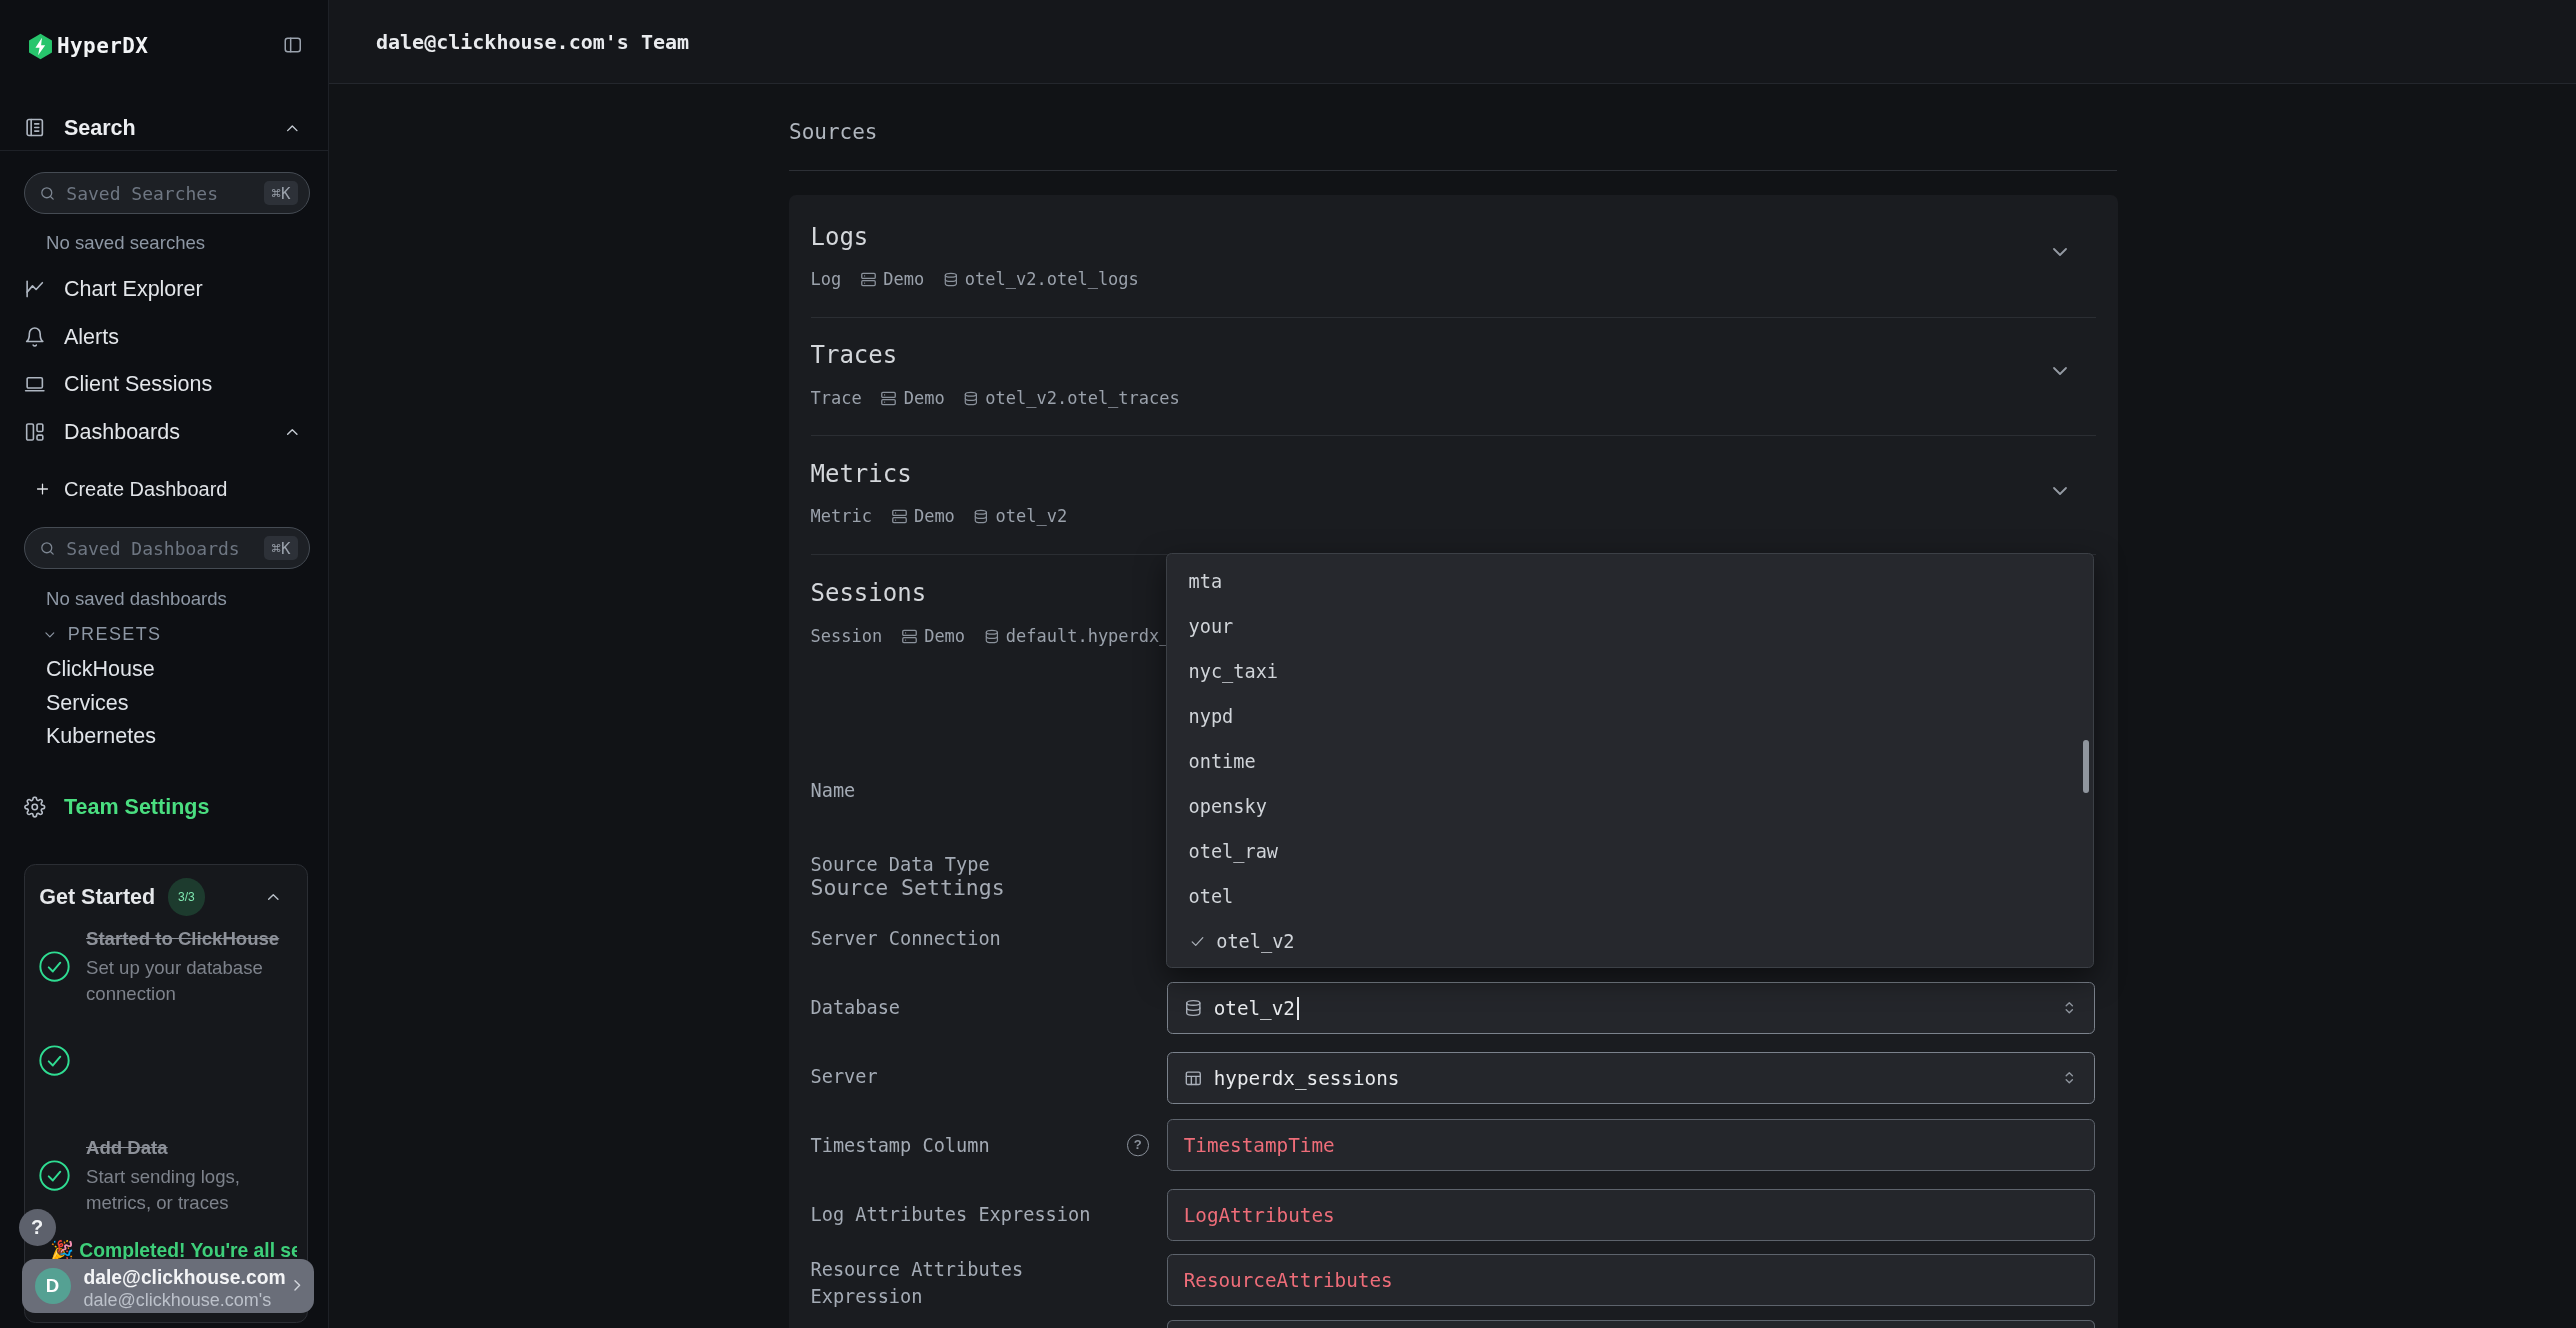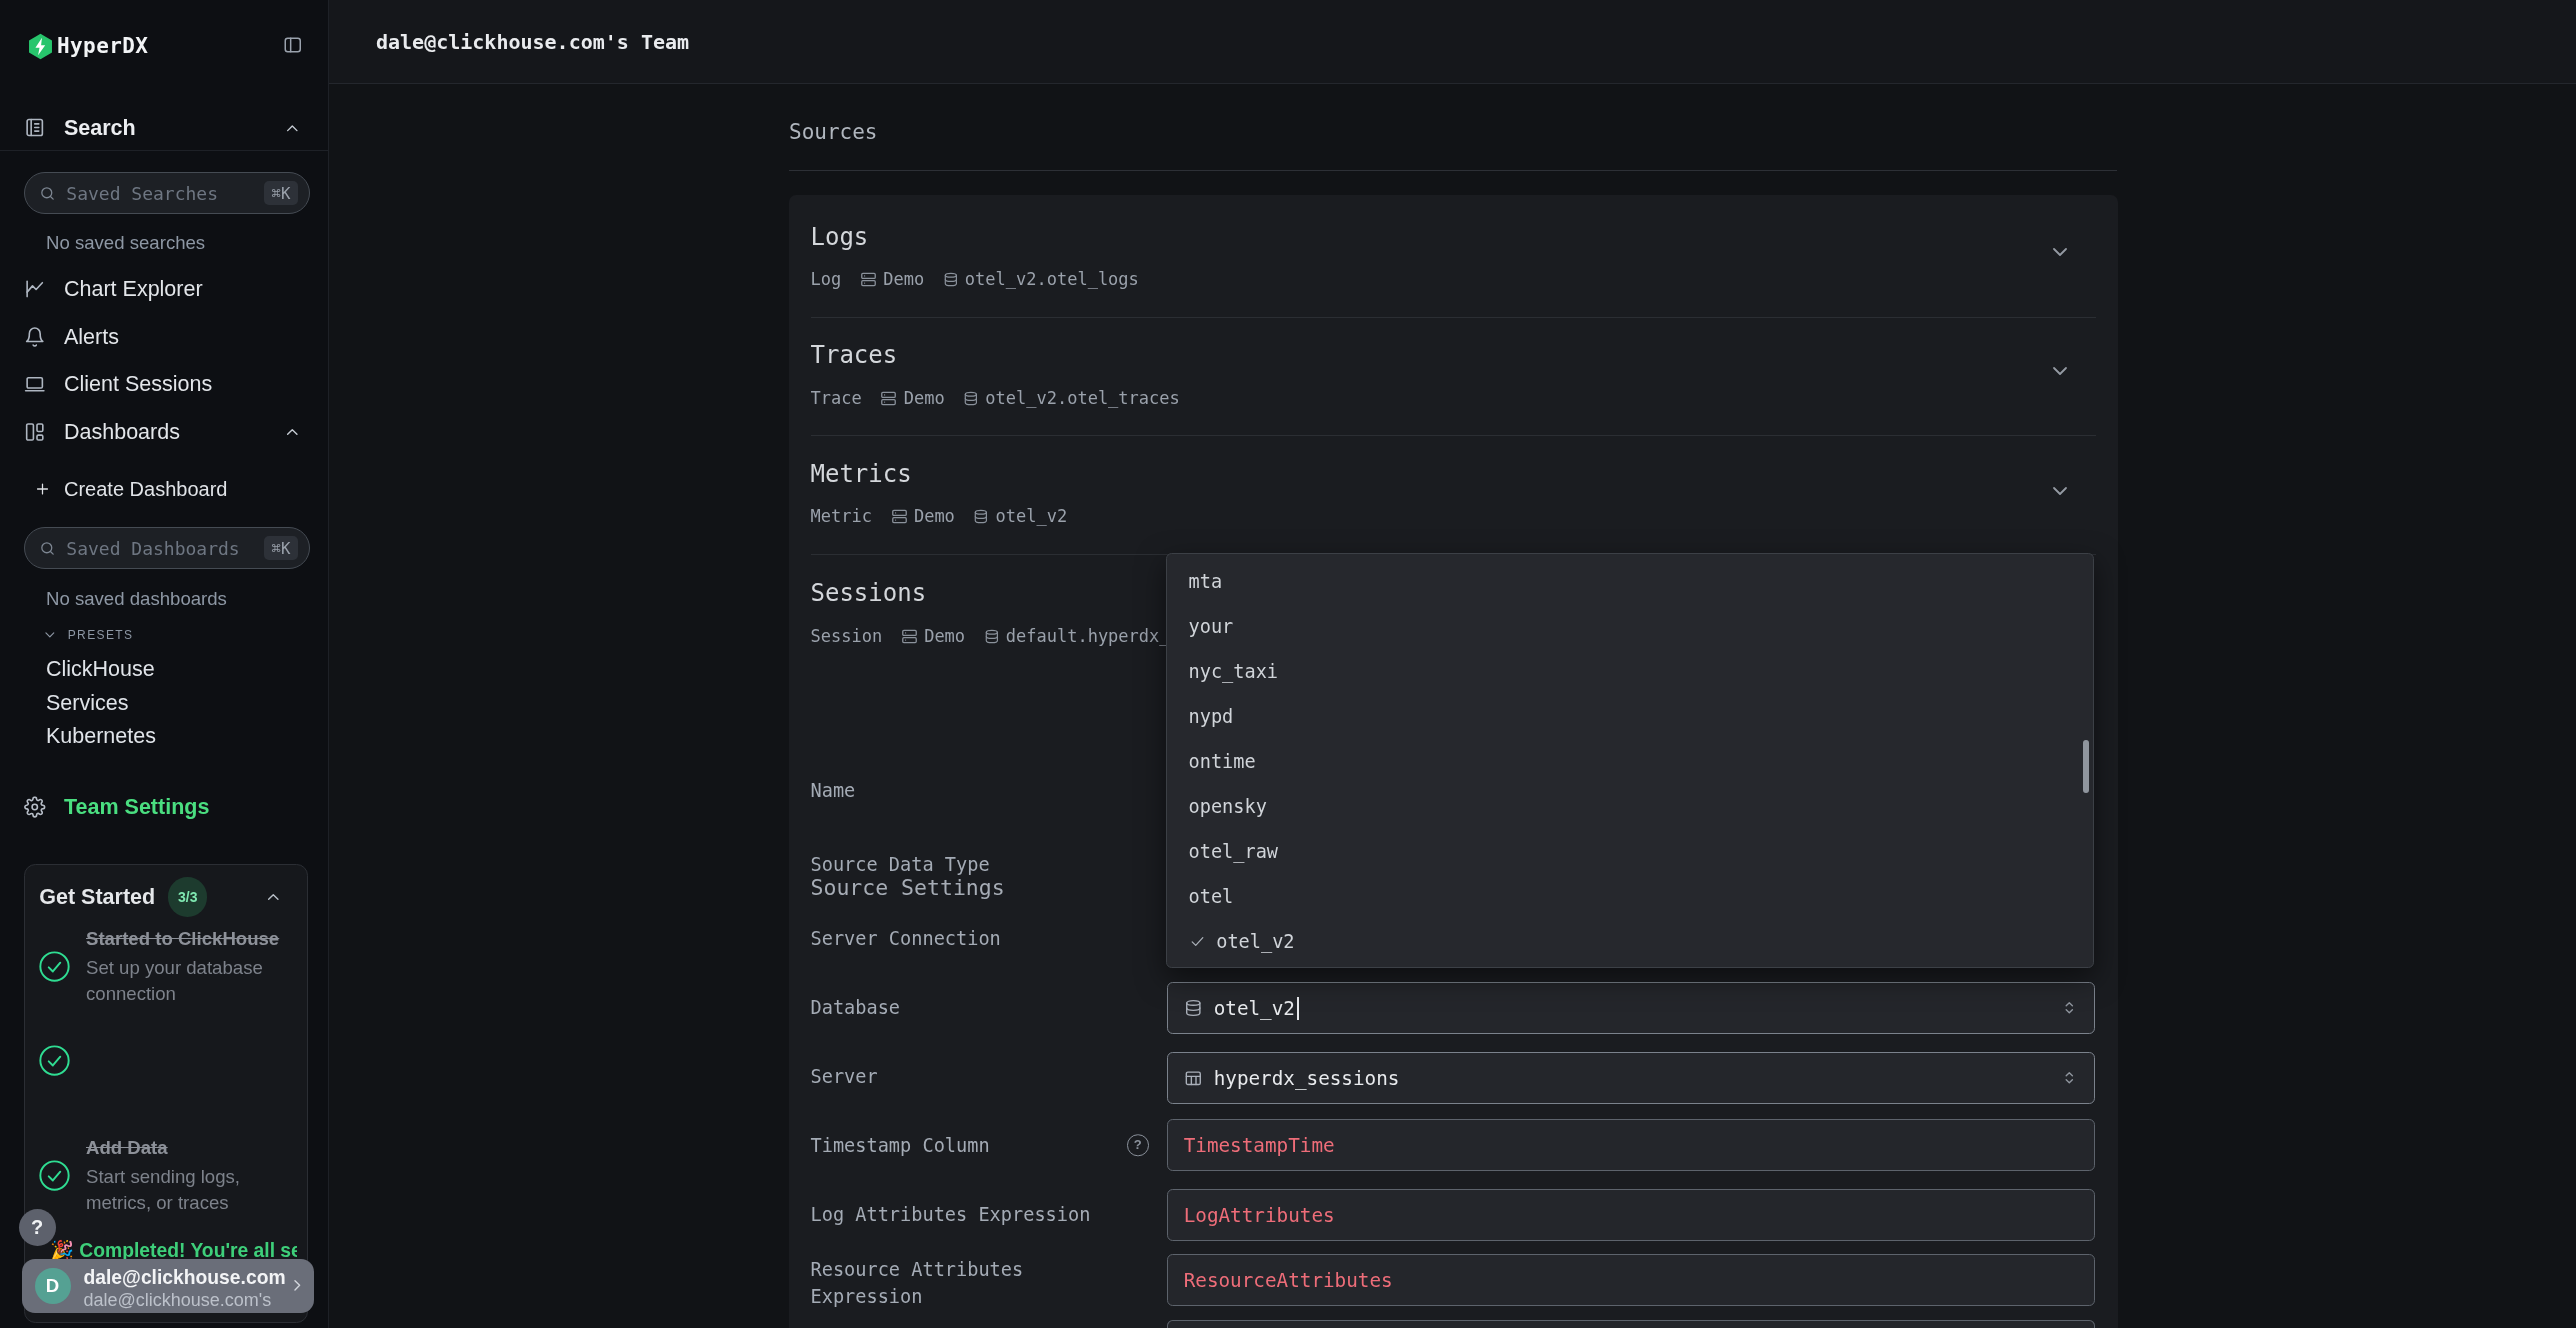--- a/index.html
+++ b/index.html
@@ -37,30 +37,30 @@
   .pill .kbd{font-size:15.7px;color:#9aa1ab;background:var(--kbd_bg);border-radius:5px;padding:2.9px 7.2px;}
   .muted-line{position:absolute;left:46px;font-size:18.6px;color:var(--text_muted);}
   .nav-item{position:absolute;left:0;width:329px;height:44px;}
   .nav-item .nv-icon{position:absolute;left:24px;top:50%;transform:translateY(-50%);color:#aeb6c1;}
   .nav-item .nv-label{position:absolute;left:64px;top:50%;transform:translateY(-50%);font-size:21.5px;color:#e3e6ea;}
   .nav-item .chev{position:absolute;left:283px;top:50%;transform:translateY(-50%);color:#c6ccd4;}
   .create-dash{position:absolute;left:0;width:329px;height:40px;}
   .create-dash .plus{position:absolute;left:34px;top:50%;transform:translateY(-50%);color:#dfe2e6;}
   .create-dash .cd-label{position:absolute;left:64px;top:50%;transform:translateY(-50%);font-size:20px;color:#e0e3e7;}
   .presets-row{position:absolute;left:42px;height:29px;display:flex;align-items:center;gap:10px;color:var(--text_muted);}
-  .presets-row .pr-label{font-size:12px;letter-spacing:1.4px;}
+  .presets-row .pr-label{font-size:18px;letter-spacing:1.4px;}
   .preset-item{position:absolute;left:46px;font-size:21.5px;color:#e0e4e9;}
   .team-settings{position:absolute;left:0;width:329px;height:46px;}
   .team-settings .ts-icon{position:absolute;left:24px;top:50%;transform:translateY(-50%);color:#b6bdc7;}
   .team-settings .ts-label{position:absolute;left:64px;top:50%;transform:translateY(-50%);font-size:21.5px;font-weight:bold;color:var(--accent_green);}
 
   .gs-card{position:absolute;left:24px;top:864px;width:284px;height:459px;background:#16181c;border:1.4px solid #2b2e34;border-radius:11.4px;}
   .gs-head{position:absolute;left:0;top:15.7px;width:100%;height:33px;}
   .gs-title{position:absolute;left:14.3px;top:50%;transform:translateY(-50%);font-size:21.5px;font-weight:bold;color:#e5e7ea;}
-  .gs-badge{position:absolute;left:143px;top:50%;transform:translateY(-50%);background:var(--badge_bg);color:var(--badge_text);font-size:14px;font-weight:bold;border-radius:715px;padding:12px 10px;}
+  .gs-badge{position:absolute;left:143px;top:50%;transform:translateY(-50%);background:var(--badge_bg);color:var(--badge_text);font-size:12px;font-weight:normal;border-radius:715px;padding:12px 10px;}
   .gs-chev{position:absolute;left:239px;top:50%;transform:translateY(-50%);color:#b9c0c9;}
   .gs-item{position:absolute;left:13px;width:255px;display:flex;align-items:center;gap:15px;}
   .gs-check{flex:none;color:var(--check_green);}
   .gs-texts{width:203px;}
   .gs-item-title{font-size:18.6px;font-weight:bold;color:var(--strike_text);text-decoration:line-through;line-height:27px;}
   .gs-item-sub{font-size:18.6px;color:var(--subtitle_text);line-height:26.5px;margin-top:2.9px;}
   .note-clip{position:absolute;left:50px;top:1239px;width:247px;height:29px;overflow:hidden;white-space:nowrap;}
   .note-text{font-size:19.3px;font-weight:bold;color:#3ecf7a;}
   .help-fab{position:absolute;left:18.6px;top:1209px;width:37px;height:37px;border-radius:50%;background:#5d616c;color:#f0f2f4;font-size:20px;font-weight:bold;display:flex;align-items:center;justify-content:center;z-index:30;}
   .user-chip{position:absolute;left:21.5px;top:1259px;width:292px;height:54px;background:var(--chip_bg);border-radius:13px;z-index:40;}

